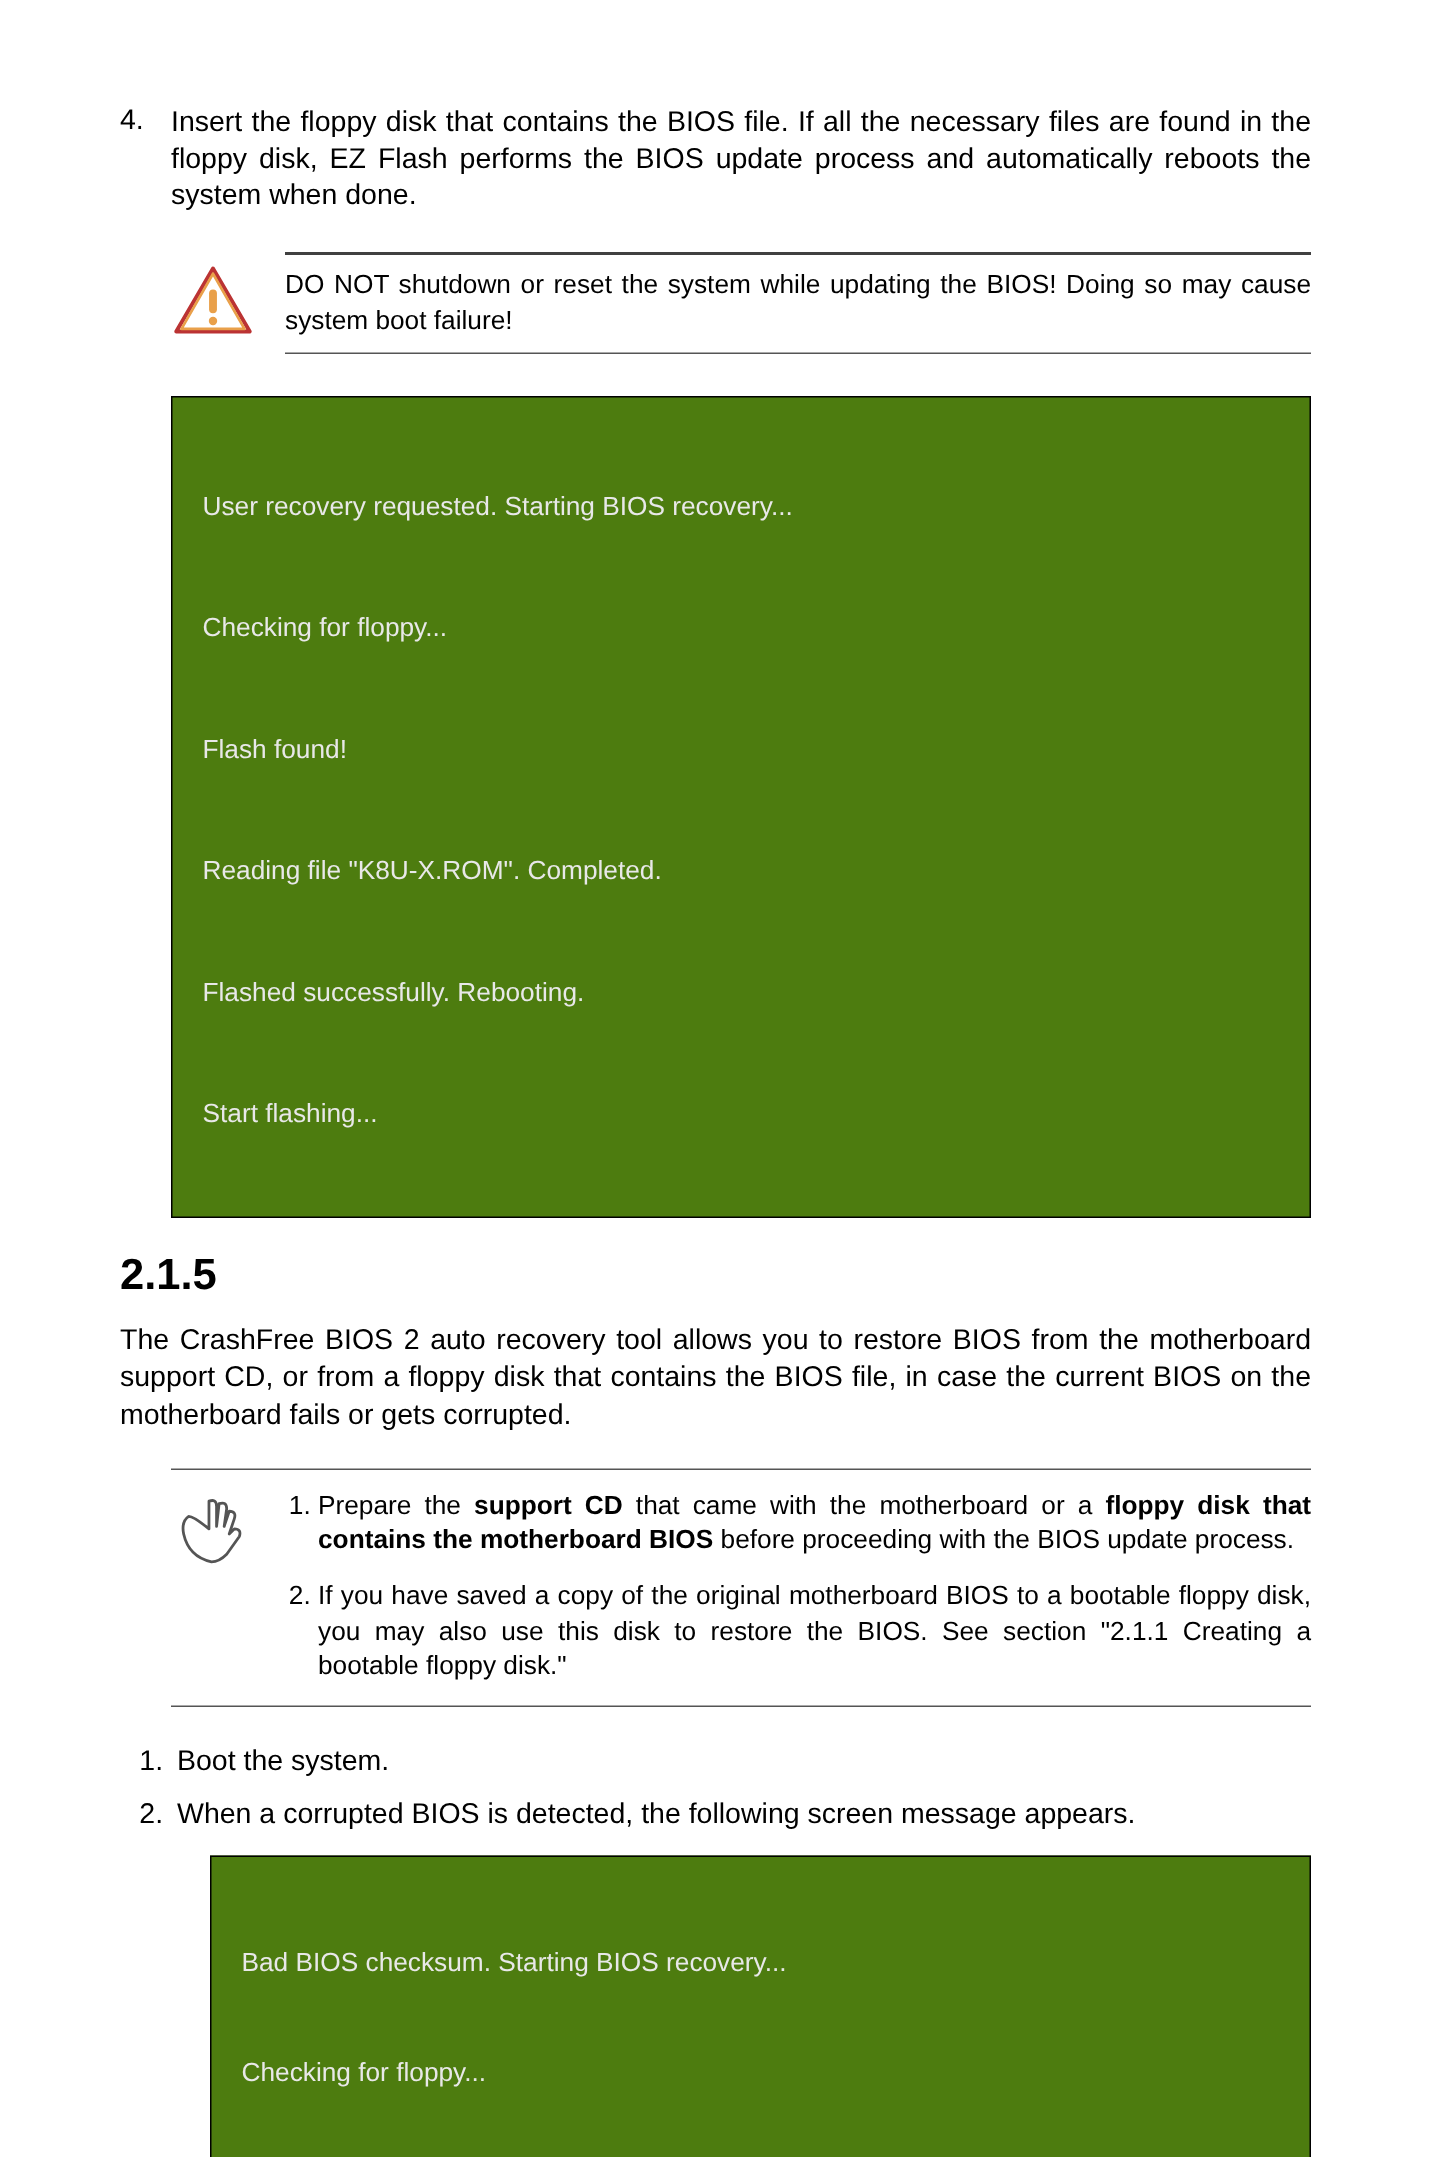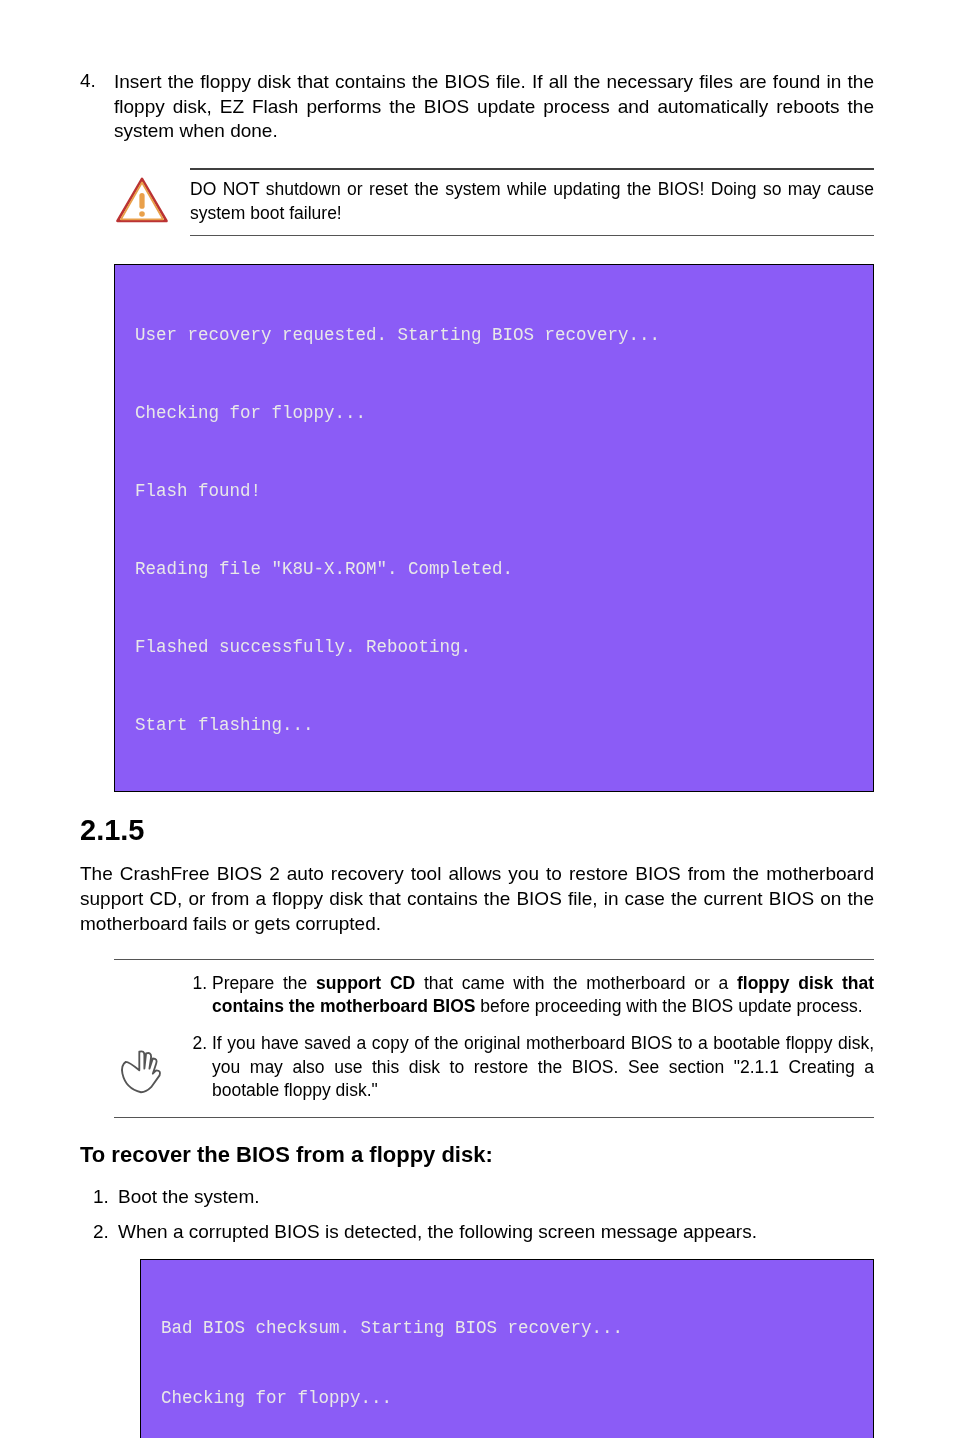--- a/index.html
+++ b/index.html
@@ -43,23 +43,23 @@
   .callout .rule-top { border-top: 2px solid #404040; padding-top: 8px; }
   .callout .rule-bottom { border-bottom: 1px solid #555; padding-bottom: 10px; }
   .callout .msg {
     flex: 1;
     font-size: 17.5px;
     line-height: 1.35;
     text-align: justify;
   }
   .terminal {
     margin-left: 34px;
-    background: #8b5cf6;
+    background: #4d7c0f;
     color: #e8e8e8;
-    font-family: Liberation Mono, monospace;
+    font-family: Liberation Sans, sans-serif;
     font-size: 17.5px;
     padding: 20px 20px 16px 20px;
     margin-bottom: 22px;
     border: 1px solid #000;
     white-space: pre-wrap;
   }
   .terminal .line { margin-bottom: 18px; }
   .terminal .line:last-child { margin-bottom: 0; }
   h2.sec {
     font-size: 29px;
@@ -76,21 +76,20 @@
   }
   .note-list {
     margin-left: 34px;
     display: flex;
     gap: 18px;
     border-top: 1px solid #555;
     border-bottom: 1px solid #555;
     padding: 12px 0 14px 0;
     margin-top: 22px;
     margin-bottom: 24px;
-    align-items: flex-end;
   }
   .note-list .icon { width: 56px; flex-shrink: 0; padding-top: 2px;}
   .note-list ol {
     margin: 0;
     padding: 0 0 0 24px;
     font-size: 17.5px;
     line-height: 1.34;
   }
   .note-list ol li { margin-bottom: 14px; text-align: justify; }
   .note-list ol li:last-child { margin-bottom: 0; }
@@ -154,21 +153,20 @@
       </svg>
     </div>
     <ol>
       <li>
         <span>Prepare the </span><b>support CD</b><span> that came with the motherboard or a </span><b>floppy disk that contains the motherboard BIOS</b><span> before proceeding with the BIOS update process.</span>
       </li>
       <li>If you have saved a copy of the original motherboard BIOS to a bootable floppy disk, you may also use this disk to restore the BIOS. See section "2.1.1  Creating a bootable floppy disk."</li>
     </ol>
   </div>
 
-  <h3 class="sub">To recover the BIOS from a floppy disk:</h3>
 
   <ol class="numlist">
     <li>Boot the system.</li>
     <li>When a corrupted BIOS is detected, the following screen message appears.</li>
   </ol>
 
   <div class="terminal small">
     <div class="line">Bad BIOS checksum. Starting BIOS recovery...</div>
     <div class="line">Checking for floppy...</div>
   </div>

